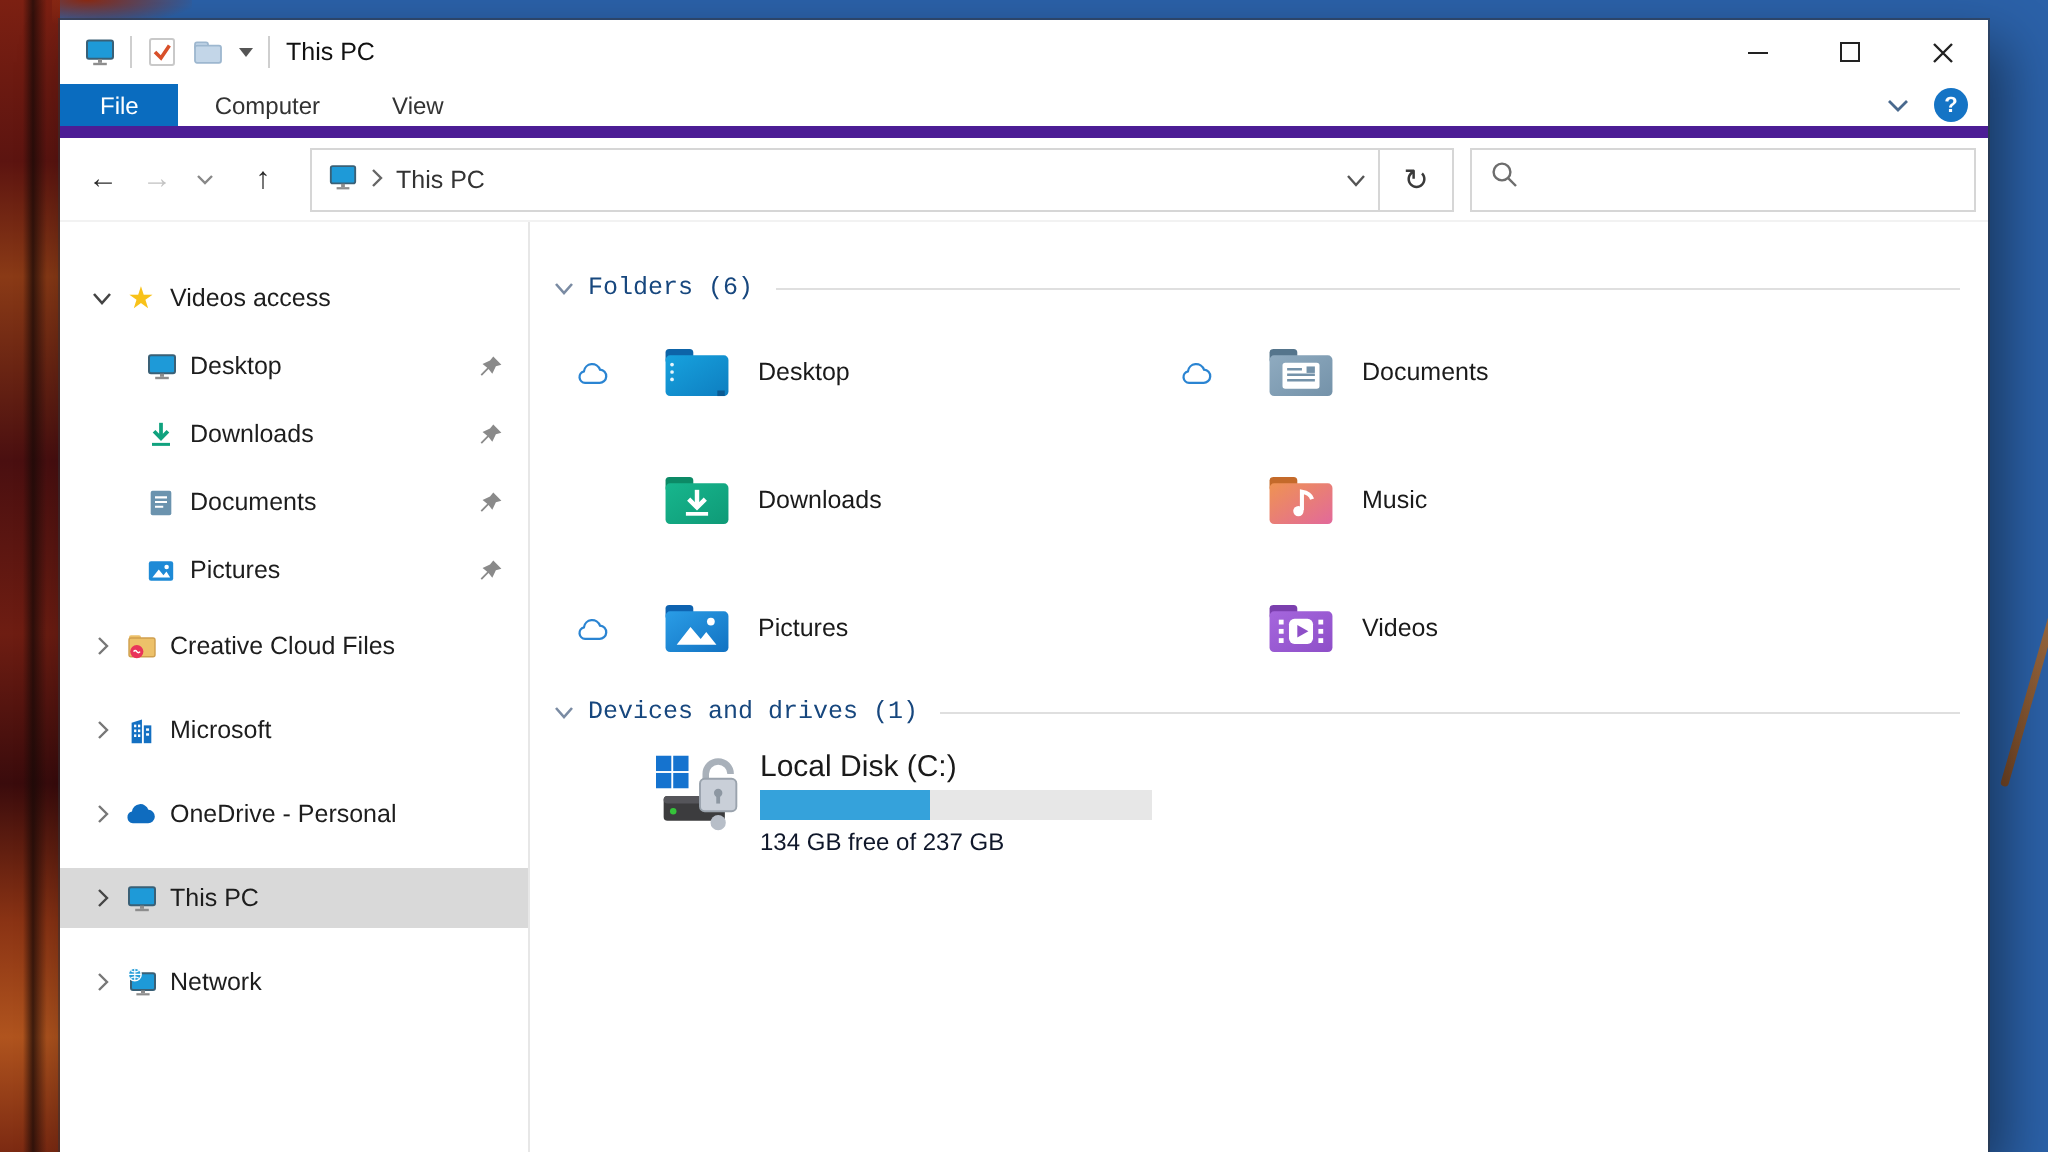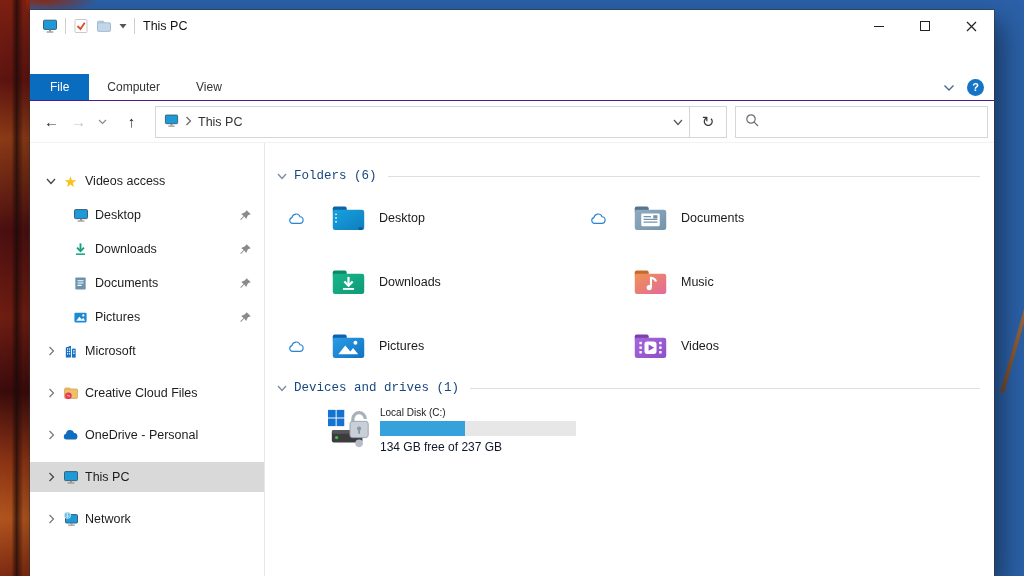--- a/index.html
+++ b/index.html
@@ -27,21 +27,21 @@
   .qat { display:flex; align-items:center; gap:7px; }
   .qat svg { display:block; }
   .tb-sep { width:1px; height:16px; background:#cfcfcf; }
   .tb-title { margin-left:8px; font-size:12.5px; color:#111; }
   .tb-spacer { flex:1; }
   .win-btn { width:46px; height:32px; display:flex; align-items:center; justify-content:center; }
   .min-glyph { width:10px; height:1px; background:#222; }
   .max-glyph { width:10px; height:10px; border:1px solid #222; }
 
   
-  .tabrow { height:27px; display:flex; align-items:stretch; flex:none; border-bottom:1px solid #4c1d95;margin-top:32px; }
+  .tabrow { height:27px; display:flex; align-items:stretch; flex:none; border-bottom:6px solid #4c1d95; }
   .tab { display:flex; align-items:center; padding:0 18px; font-size:12px; color:#333; }
   .tab.active { background:#0a6cbf; color:#fff; padding:0 20px; }
   .tabrow-right { margin-left:auto; display:flex; align-items:center; gap:12px; padding-right:10px; }
   .help-circle { width:17px; height:17px; border-radius:50%; background:#1574c5; color:#fff;
     font-size:11px; font-weight:bold; display:flex; align-items:center; justify-content:center; }
 
   
   .navrow { height:42px; display:flex; align-items:center; padding:0 6px 0 8px; flex:none; border-bottom:1px solid #f2f2f2; }
   .nav-btn { width:27px; height:28px; display:flex; align-items:center; justify-content:center; font-size:15px; color:#2a2a2a; }
   .nav-btn.disabled { color:#c3c3c3; }
@@ -76,21 +76,21 @@
   .group-header { display:flex; align-items:center; gap:7px; font-size:12.5px; color:#17477e;font-family:Liberation Mono, monospace; }
   .group-header .rule { flex:1; height:1px; background:#dfdfdf; margin-left:4px; margin-right:4px; }
   .group-header.devices { margin-top:13px; }
   .folder-grid { margin-top:13px; display:grid; grid-template-columns:302px 302px; grid-auto-rows:44px; row-gap:20px; }
   .item-cell { display:flex; align-items:center; padding-left:11px; }
   .cloud-slot { width:17px; height:13px; flex:none; margin-right:25px; display:flex; align-items:center; }
   .folder-ic { flex:none; display:block; }
   .item-label { margin-left:12px; font-size:12.5px; color:#1a1a1a; }
   .drive-item { margin-top:12px; display:flex; padding-left:49px; }
   .drive-info { margin-left:6px; }
-  .drive-name { font-size:10px; color:#1a1a1a; }
+  .drive-name { font-size:15px; color:#1a1a1a; }
   .usage-track { width:196px; height:15px; background:#e7e7e7; margin:3px 0 4px 0; }
   .usage-fill { height:100%; background:#35a2db; width:43%; }
   .drive-free { font-size:12px; color:#0f172a; }
 </style>
 </head>
 <body>
 
 <div class="wp-left"></div>
 <div class="wp-blob"></div>
 <div class="wp-twig"></div>
@@ -270,20 +270,37 @@
               <path d="M3.4 11.4 l3.4-4.2 2.5 3 1.6-2 2 3.2 z" fill="#fff"></path>
               <circle cx="11" cy="5.8" r="1.2" fill="#fff"></circle>
             </svg>
         </span>
         <span>Pictures</span>
         <span class="pin">
           <svg width="13" height="13" viewBox="0 0 16 16">
               <path d="M9.4 1.6 l5 5 -3.4 1 -2.2 4.6 -2.3-2.9 -4.1 4.1 -0.8-0.8 4.1-4.1 -2.9-2.3 4.6-2.2 z" fill="#8a8a8a"></path>
             </svg>
         </span>
+      </div>
+
+      <div class="side-row group" style="margin-top:8px">
+        <span class="chev-slot">
+          <svg width="7" height="10" viewBox="0 0 7 10">
+              <path d="M1.5 1 L5.5 5 L1.5 9" stroke="#777" stroke-width="1.2" fill="none"></path>
+            </svg>
+        </span>
+        <span class="side-icon">
+          <svg width="16" height="16" viewBox="0 0 16 16">
+              <rect x="1.5" y="2.6" width="6" height="3.2" rx="1" fill="#edc169"></rect>
+              <rect x="1.5" y="4" width="13" height="9.4" rx="1" fill="#edc169" stroke="#cf9f4e" stroke-width=".7"></rect>
+              <circle cx="5.4" cy="10.8" r="3.3" fill="#e9345a"></circle>
+              <path d="M3.8 10.8 q.8-1.1 1.6 0 q.8 1.1 1.6 0" stroke="#fff" stroke-width=".8" fill="none"></path>
+            </svg>
+        </span>
+        <span>Creative Cloud Files</span>
       </div>
 
       <div class="side-row group">
         <span class="chev-slot">
           <svg width="7" height="10" viewBox="0 0 7 10">
               <path d="M1.5 1 L5.5 5 L1.5 9" stroke="#777" stroke-width="1.2" fill="none"></path>
             </svg>
         </span>
         <span class="side-icon">
           <svg width="15" height="15" viewBox="0 0 16 16">
@@ -293,37 +310,20 @@
               <rect x="6.4" y="4.6" width="1.2" height="1.4" fill="#fff"></rect>
               <rect x="4.3" y="7.2" width="1.2" height="1.4" fill="#fff"></rect>
               <rect x="6.4" y="7.2" width="1.2" height="1.4" fill="#fff"></rect>
               <rect x="4.3" y="9.8" width="1.2" height="1.4" fill="#fff"></rect>
               <rect x="6.4" y="9.8" width="1.2" height="1.4" fill="#fff"></rect>
               <rect x="10.7" y="6.6" width="1.6" height="1.3" fill="#fff"></rect>
               <rect x="10.7" y="9.2" width="1.6" height="1.3" fill="#fff"></rect>
             </svg>
         </span>
         <span>Microsoft</span>
-      </div>
-
-      <div class="side-row group" style="margin-top:8px">
-        <span class="chev-slot">
-          <svg width="7" height="10" viewBox="0 0 7 10">
-              <path d="M1.5 1 L5.5 5 L1.5 9" stroke="#777" stroke-width="1.2" fill="none"></path>
-            </svg>
-        </span>
-        <span class="side-icon">
-          <svg width="16" height="16" viewBox="0 0 16 16">
-              <rect x="1.5" y="2.6" width="6" height="3.2" rx="1" fill="#edc169"></rect>
-              <rect x="1.5" y="4" width="13" height="9.4" rx="1" fill="#edc169" stroke="#cf9f4e" stroke-width=".7"></rect>
-              <circle cx="5.4" cy="10.8" r="3.3" fill="#e9345a"></circle>
-              <path d="M3.8 10.8 q.8-1.1 1.6 0 q.8 1.1 1.6 0" stroke="#fff" stroke-width=".8" fill="none"></path>
-            </svg>
-        </span>
-        <span>Creative Cloud Files</span>
       </div>
 
 
       <div class="side-row group">
         <span class="chev-slot">
           <svg width="7" height="10" viewBox="0 0 7 10">
               <path d="M1.5 1 L5.5 5 L1.5 9" stroke="#777" stroke-width="1.2" fill="none"></path>
             </svg>
         </span>
         <span class="side-icon">

